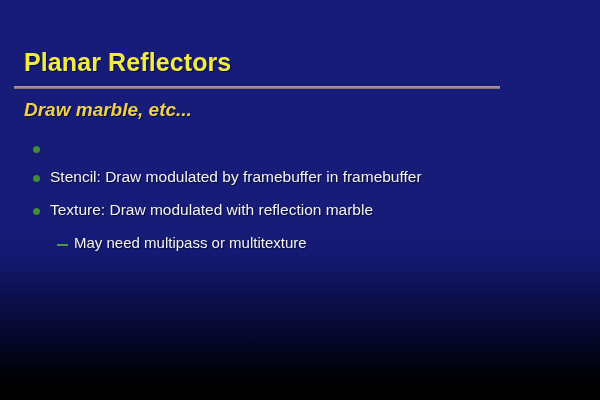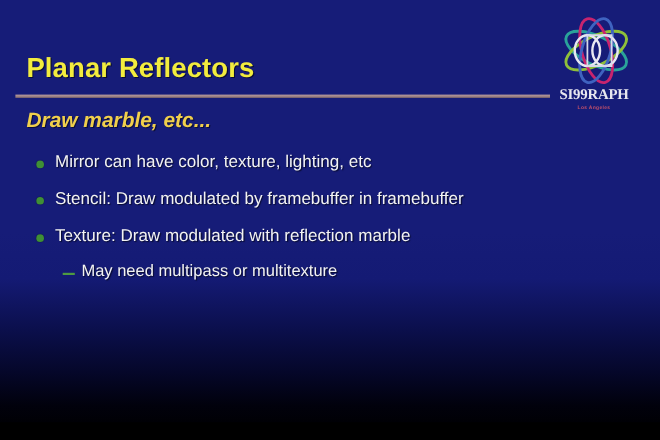--- a/index.html
+++ b/index.html
@@ -151,52 +151,33 @@
   <div id="title">Planar Reflectors</div>
 
   <div id="title-rule"></div>
 
   <div id="subtitle">Draw marble, etc...</div>
 
   <div id="bullets">
 
     <div class="bullet-row level-1">
       <span class="dot-marker"></span>
-      <span class="bullet-text">Mirror can have color, texture, lighting, etc</span>
     </div>
 
     <div class="bullet-row level-1">
       <span class="dot-marker"></span>
       <span class="bullet-text">Stencil: Draw modulated by framebuffer in framebuffer</span>
     </div>
 
     <div class="bullet-row level-1">
       <span class="dot-marker"></span>
       <span class="bullet-text">Texture: Draw modulated with reflection marble</span>
     </div>
 
     <div class="bullet-row level-2">
       <span class="dash-marker"></span>
       <span class="bullet-text">May need multipass or multitexture</span>
     </div>
 
   </div>
 
-  <div id="logo">
-
-    <svg id="logo-rings" viewBox="0 0 92 72">
-      <g fill="none" stroke-width="2.6">
-        <ellipse cx="46" cy="36" rx="30" ry="13" stroke="#2aa39a" transform="rotate(26 46 36)"></ellipse>
-        <ellipse cx="46" cy="36" rx="30" ry="13" stroke="#8fbf3a" transform="rotate(-26 46 36)"></ellipse>
-        <ellipse cx="46" cy="36" rx="30" ry="13" stroke="#c8246e" transform="rotate(74 46 36)"></ellipse>
-        <ellipse cx="46" cy="36" rx="30" ry="13" stroke="#3f63c0" transform="rotate(-74 46 36)"></ellipse>
-        <ellipse cx="38" cy="36" rx="11.5" ry="14" stroke="#e8e8f2" stroke-width="2.2"></ellipse>
-        <ellipse cx="54" cy="36" rx="11.5" ry="14" stroke="#e8e8f2" stroke-width="2.2"></ellipse>
-        <path d="M38 22 L60 22 L60 50 L38 50 Z" stroke="#d8d8ea" stroke-width="1.6"></path>
-      </g>
-    </svg>
-
-    <div id="logo-wordmark">SI99RAPH</div>
-
-    <div id="logo-sub">Los Angeles</div>
-  </div>
 
 </div>
 
 </body></html>

